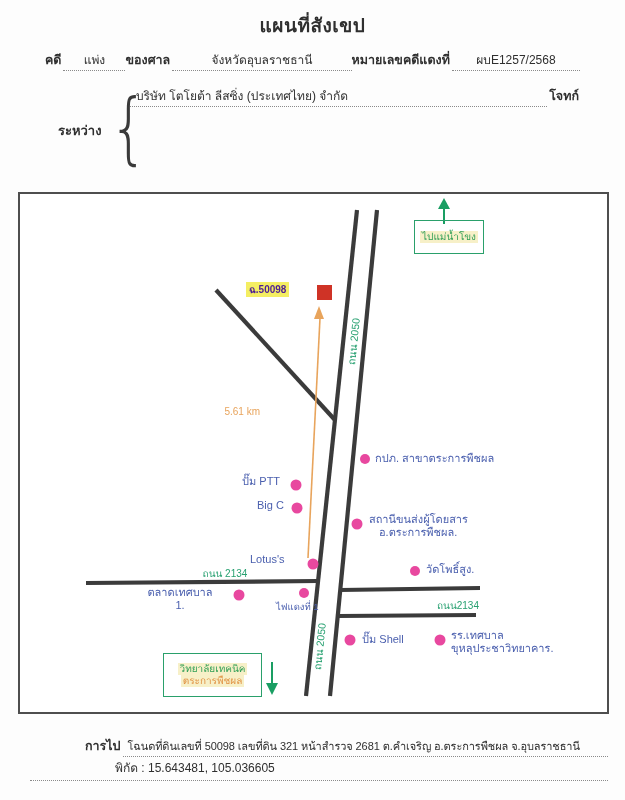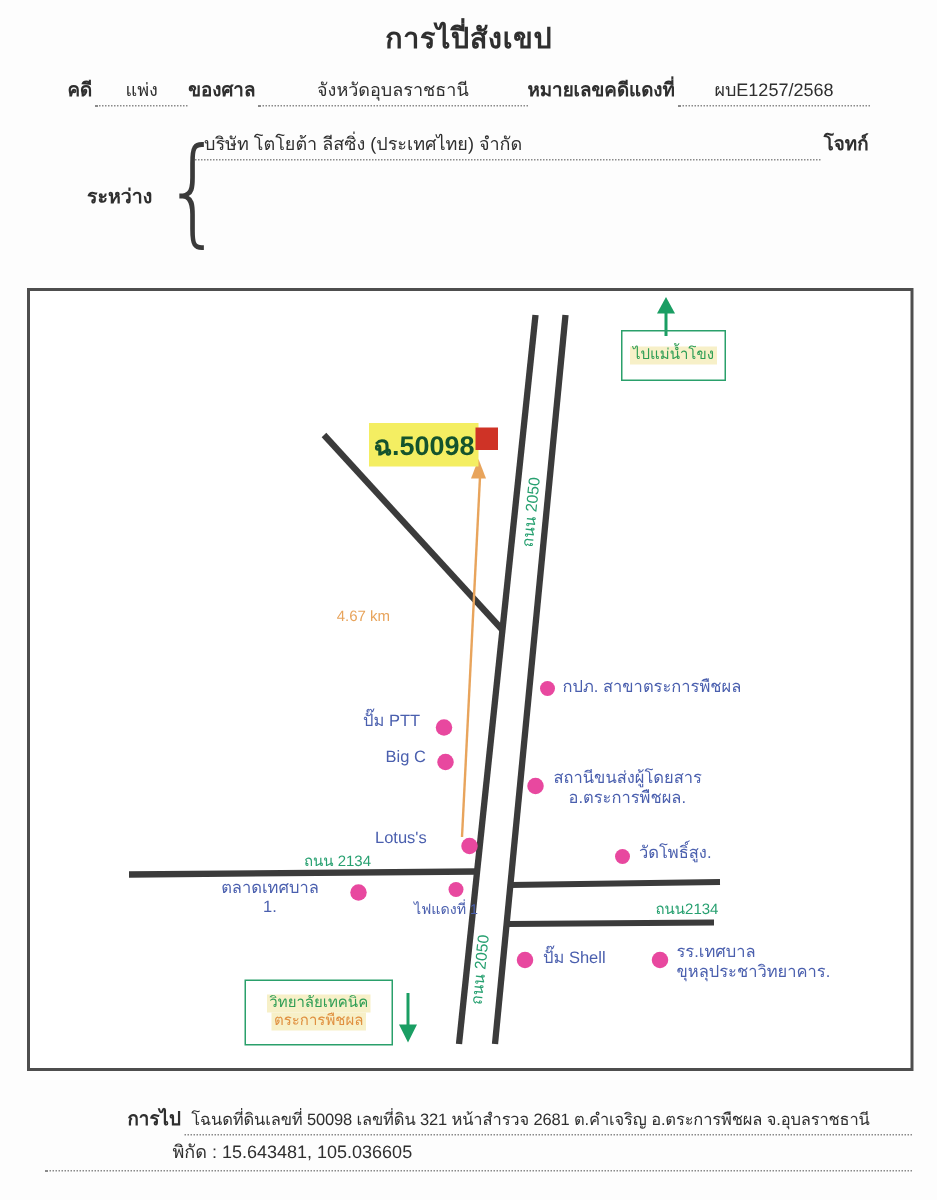--- a/index.html
+++ b/index.html
@@ -25,34 +25,34 @@
   .mapbox svg{position:absolute;left:0;top:0;}
   .maplabel{position:absolute;white-space:nowrap;}
   .hw{color:#4a5fae;font-size:11px;line-height:13px;}
   .greenbox{border:1.5px solid #2aa06b;display:flex;align-items:center;justify-content:center;
             flex-direction:column;text-align:center;}
   .green-hw{color:#2f9e55;font-size:10px;line-height:12px;}
   .hl{background:#f7f0c8;padding:0 2px;}
   .orange-hw{color:#e09040;font-size:10px;line-height:12px;}
   .roadlbl{color:#27a070;font-size:10.5px;text-align:center;}
   .rot{transform:rotate(-84deg);}
-  .parcel-lbl{background:#f4ee62;color:#14532d;font-weight:bold;font-size:18px;padding:0 3px;}
+  .parcel-lbl{background:#f4ee62;color:#4c1d95;font-weight:bold;font-size:10px;padding:0 3px;}
   .parcel-sq{position:absolute;width:15px;height:15px;background:#cf3326;}
   .dist{color:#e8a45c;font-size:10px;text-align:right;}
   .ftr-row1{position:absolute;left:85px;right:17px;top:736px;display:flex;align-items:flex-end;font-size:12.5px;}
   .ftr-row1 .fill{flex:1;text-align:left;padding-left:5px;font-size:11px;letter-spacing:-.1px;}
   .ftr-row2{position:absolute;left:30px;right:17px;top:758px;border-bottom:1.5px dotted #8a8a8a;
             padding:0 0 3px 85px;font-size:12px;}
 </style>
 </head>
 <body>
 
 <div class="page">
 
-  <div class="title">การไปี่สังเขป</div>
+  <div class="title">แผนที่สังเขป</div>
 
   <div class="hdr-row">
     <span class="lbl">คดี</span>
     <span class="fill w62">แพ่ง</span>
     <span class="lbl">ของศาล</span>
     <span class="fill grow14">จังหวัดอุบลราชธานี</span>
     <span class="lbl">หมายเลขคดีแดงที่</span>
     <span class="fill grow10">ผบE1257/2568</span>
   </div>
 
@@ -97,21 +97,21 @@
       <circle cx="420" cy="446" r="5.5" fill="#e8489f"></circle>
     </svg>
 
     <div class="maplabel greenbox" style="left:394px;top:26px;width:68px;height:32px;">
       <span class="green-hw hl">ไปแม่น้ำโขง</span>
     </div>
 
     <div class="maplabel parcel-lbl" style="left:226px;top:88px;">ฉ.50098</div>
     <div class="parcel-sq" style="left:297px;top:91px;"></div>
 
-    <div class="maplabel dist" style="left:194px;top:212px;width:46px;">4.67 km</div>
+    <div class="maplabel dist" style="left:194px;top:212px;width:46px;">5.61 km</div>
 
     <div class="maplabel roadlbl rot" style="left:306px;top:139px;width:56px;">ถนน 2050</div>
     <div class="maplabel roadlbl rot" style="left:272px;top:444px;width:56px;">ถนน 2050</div>
     <div class="maplabel roadlbl" style="left:170px;top:372px;width:70px;font-size:10px;">ถนน 2134</div>
     <div class="maplabel roadlbl" style="left:408px;top:404px;width:60px;font-size:10px;">ถนน2134</div>
 
     <div class="maplabel hw" style="left:355px;top:258px;">กปภ. สาขาตระการพืชผล</div>
     <div class="maplabel hw" style="left:222px;top:281px;">ปั๊ม PTT</div>
     <div class="maplabel hw" style="left:224px;top:305px;margin-left:13px;">Big C</div>
     <div class="maplabel hw" style="left:349px;top:319px;">

